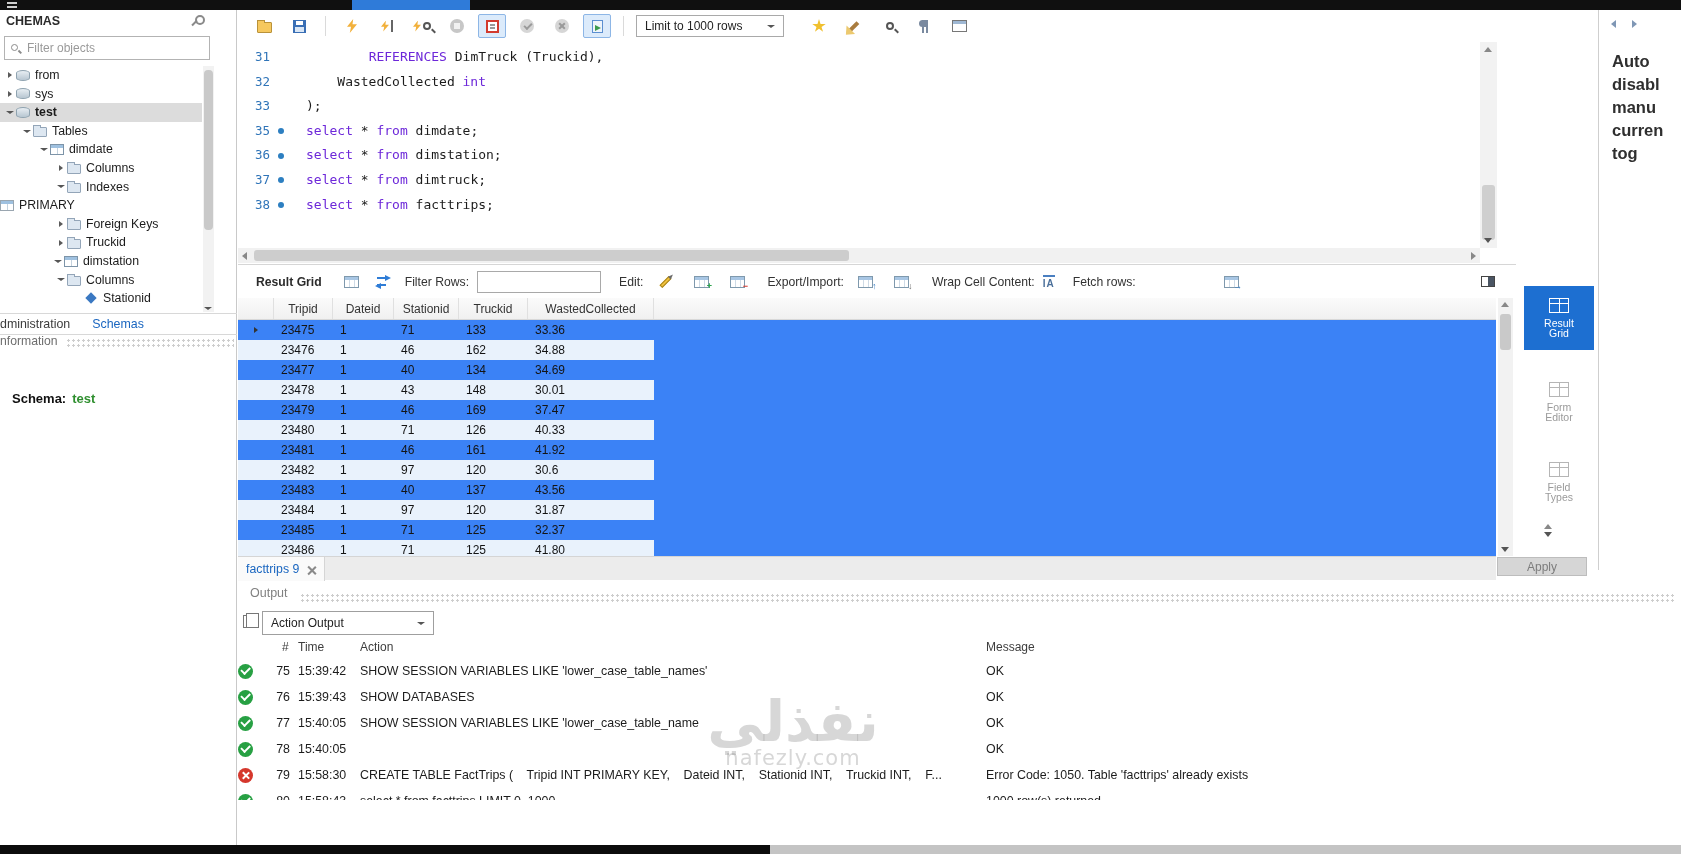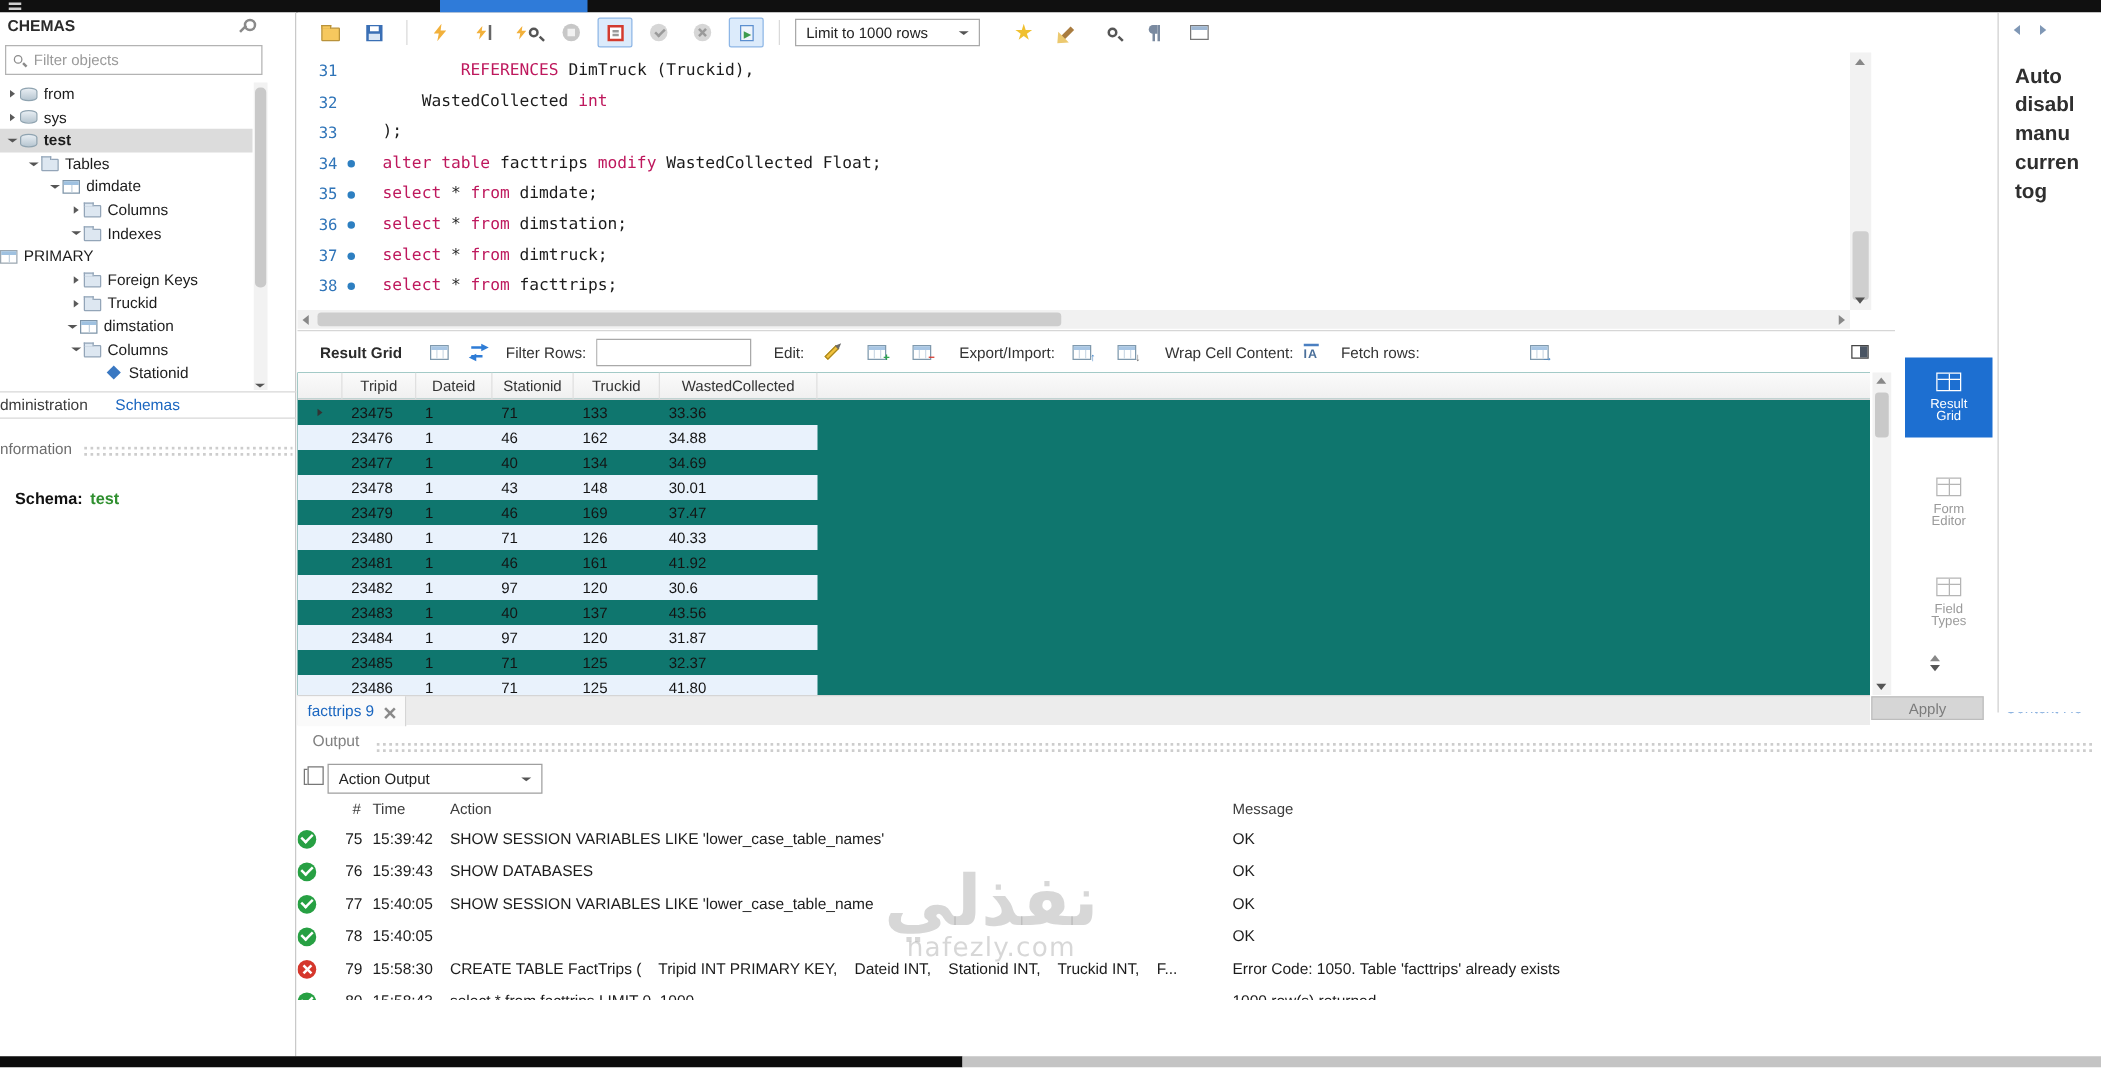--- a/index.html
+++ b/index.html
@@ -42,21 +42,21 @@
   .ic-table{width:14px;height:11px;background:#fff;border:1px solid #7d94a8;position:relative}
   .ic-table::before{content:"";position:absolute;left:0;right:0;top:0;height:3px;background:#9fc1e0}
   .ic-table::after{content:"";position:absolute;left:6px;top:3px;bottom:0;width:1px;background:#c4d2de}
   .ic-diamond{width:8px;height:8px;background:#3a78c2;transform:rotate(45deg);margin:0 3px}
   .sb-scroll{position:absolute;left:203px;top:56px;width:11px;height:246px;background:#f2f2f2}
   .sb-thumb{position:absolute;left:1px;top:4px;width:9px;height:160px;background:#c9c9c9;border-radius:4px}
   .sb-down{position:absolute;left:1px;bottom:2px}
   .sb-tabs{position:absolute;left:0;top:303px;width:237px;height:22px;border-top:1px solid #d8d8d8;border-bottom:1px solid #d8d8d8;display:flex;align-items:center}
   .sb-tab-admin{color:#3c3c3c;margin-left:0px;font-size:12.4px}
   .sb-tab-schemas{color:#1a66c0;margin-left:22px;font-size:12.4px}
-  .sb-info{position:absolute;left:0;top:340px;width:237px;height:18px}
+  .sb-info{position:absolute;left:0;top:322px;width:237px;height:18px}
   .sb-info .lbl{position:absolute;left:0;top:2px;color:#6e6e6e;font-size:12.2px}
   .sb-info .dfill{position:absolute;left:66px;top:6px;width:168px;height:9px}
   .schema-line{position:absolute;left:12px;top:381px;font-size:13px}
   .schema-line .k{font-weight:bold;color:#111}
   .schema-line .v{font-weight:bold;color:#2f8f2f;margin-left:6px}
   
   #maintb{left:238px;top:10px;width:1360px;height:32px;background:#fff;display:flex;align-items:center;padding-left:12px;gap:7px}
   .tbtn{width:28px;height:24px;display:flex;align-items:center;justify-content:center;border-radius:2px;position:relative;flex:none}
   .tbtn.on{background:#dcebfb;border:1px solid #8db6e6}
   .vsep{width:1px;height:20px;background:#dadada;margin:0 5px;flex:none}
@@ -91,21 +91,21 @@
   .layico{width:15px;height:12px;border:1px solid #777;background:#fff;position:relative}
   .layico::before{content:"";position:absolute;left:0;right:0;top:0;height:3px;background:#9fb8d4}
   
   #editor{left:238px;top:42px;width:1242px;height:206px;background:#fff;padding-top:3px;font-family:"DejaVu Sans Mono",monospace;font-size:13px}
   .eline{height:24.6px;line-height:24.6px;display:flex;align-items:center;white-space:pre}
   .lnum{width:32px;text-align:right;color:#2f74b8;font-size:12.5px;flex:none}
   .ldot{width:22px;display:inline-flex;justify-content:center;flex:none}
   .ldot i{width:6px;height:6px;border-radius:50%;background:#2d7fc1;display:none}
   .eline.marked .ldot i{display:block}
   .lcode{margin-left:14px;color:#1c1c1c}
-  .kw{color:#be185d}
+  .kw{color:#6d28d9}
   .evscroll{left:1480px;top:42px;width:17px;height:206px;background:#f2f2f2}
   .evscroll .thumb{position:absolute;left:2px;top:143px;width:13px;height:55px;background:#cfcfcf;border-radius:3px}
   .evscroll .a1{position:absolute;left:4px;top:5px}
   .evscroll .a2{position:absolute;left:4px;bottom:5px}
   .ehscroll{left:238px;top:248px;width:1242px;height:15px;background:#f1f1f1;}
   .ehscroll .thumb{position:absolute;left:16px;top:2px;width:595px;height:11px;background:#cdcdcd;border-radius:3px}
   .ehscroll .a1{position:absolute;left:4px;top:4px}
   .ehscroll .a2{position:absolute;right:4px;top:4px}
   
   #rtb{left:238px;top:264px;width:1278px;height:34px;background:#fff;border-top:1px solid #d6d6d6;display:flex;align-items:center;padding-left:18px;gap:8px;white-space:nowrap}
@@ -119,21 +119,21 @@
   .swap::before{content:"";position:absolute;left:0;top:1px;width:9px;height:2px;background:#2e7cd6;box-shadow:0 7px 0 #2e7cd6}
   .swap::after{content:"";position:absolute;right:0;top:-1px;border-left:6px solid #2e7cd6;border-top:3px solid transparent;border-bottom:3px solid transparent;box-shadow:none}
   .swap i{position:absolute;left:-2px;bottom:-1px;border-right:6px solid #2e7cd6;border-top:3px solid transparent;border-bottom:3px solid transparent}
   .finput{width:124px;height:22px;border:1px solid #a9a9a9;background:#fff}
   .finput input{width:100%;height:100%;border:none;outline:none;padding:0 4px;font-family:"Liberation Sans",sans-serif}
   .pencil{width:13px;height:4px;background:#f2c23c;border:1px solid #a8861f;transform:rotate(-45deg);position:relative}
   .pencil::after{content:"";position:absolute;right:-5px;top:-1px;border-left:5px solid #6b6b6b;border-top:2px solid transparent;border-bottom:2px solid transparent}
   .wrapico{font-size:10px;font-weight:bold;color:#4a6f9a;border-top:2px solid #4a7fc1;padding-top:1px;letter-spacing:1px}
   .splitico{width:14px;height:11px;border:1px solid #444;background:linear-gradient(90deg,#fff 0 50%,#4a5563 50% 100%)}
   
-  #rgarea{left:238px;top:298px;width:1258px;height:258px;background:#0f766e;overflow:hidden}
+  #rgarea{left:238px;top:298px;width:1258px;height:258px;background:#3b82f6;overflow:hidden}
   .rghead{display:flex;height:22px;background:linear-gradient(#fbfbfb,#f0f0f0);border-bottom:1px solid #d8d8d8}
   .rghead .hc{border-right:1px solid #e0e0e0;display:flex;align-items:center;justify-content:center;color:#333;font-size:12px}
   .rgrow{display:flex;height:20px;align-items:center;width:416px}
   .rgrow:nth-child(even){background:#e9f2fc}
   .rgc{display:flex;align-items:center;padding-left:7px;font-size:12px;color:#141414;height:100%}
   .cm{width:36px;flex:none;justify-content:center;padding-left:0}
   .c1{width:59px;flex:none}.c2{width:61px;flex:none}.c3{width:65px;flex:none}.c4{width:69px;flex:none}.c5{width:126px;flex:none}
   .rgvscroll{left:1498px;top:298px;width:15px;height:258px;background:#f2f2f2}
   .rgvscroll .thumb{position:absolute;left:2px;top:16px;width:11px;height:36px;background:#c9c9c9;border-radius:3px}
   .rgvscroll .a1{position:absolute;left:3px;top:4px}
@@ -373,24 +373,20 @@
   </div>
   <div class="eline">
     <span class="lnum">32</span><span class="ldot"></span>
     <span class="lcode"><span>    </span><span>WastedCollected </span><span class="kw">int</span></span>
   </div>
   <div class="eline">
     <span class="lnum">33</span><span class="ldot"></span>
     <span class="lcode"><span></span><span>);</span></span>
   </div>
   <div class="eline marked">
-    <span class="lnum">34</span><span class="ldot"><i></i></span>
-    <span class="lcode"><span class="kw">alter table</span><span> facttrips </span><span class="kw">modify</span><span> WastedCollected Float;</span></span>
-  </div>
-  <div class="eline marked">
     <span class="lnum">35</span><span class="ldot"><i></i></span>
     <span class="lcode"><span class="kw">select</span><span> * </span><span class="kw">from</span><span> dimdate;</span></span>
   </div>
   <div class="eline marked">
     <span class="lnum">36</span><span class="ldot"><i></i></span>
     <span class="lcode"><span class="kw">select</span><span> * </span><span class="kw">from</span><span> dimstation;</span></span>
   </div>
   <div class="eline marked">
     <span class="lnum">37</span><span class="ldot"><i></i></span>
     <span class="lcode"><span class="kw">select</span><span> * </span><span class="kw">from</span><span> dimtruck;</span></span>

